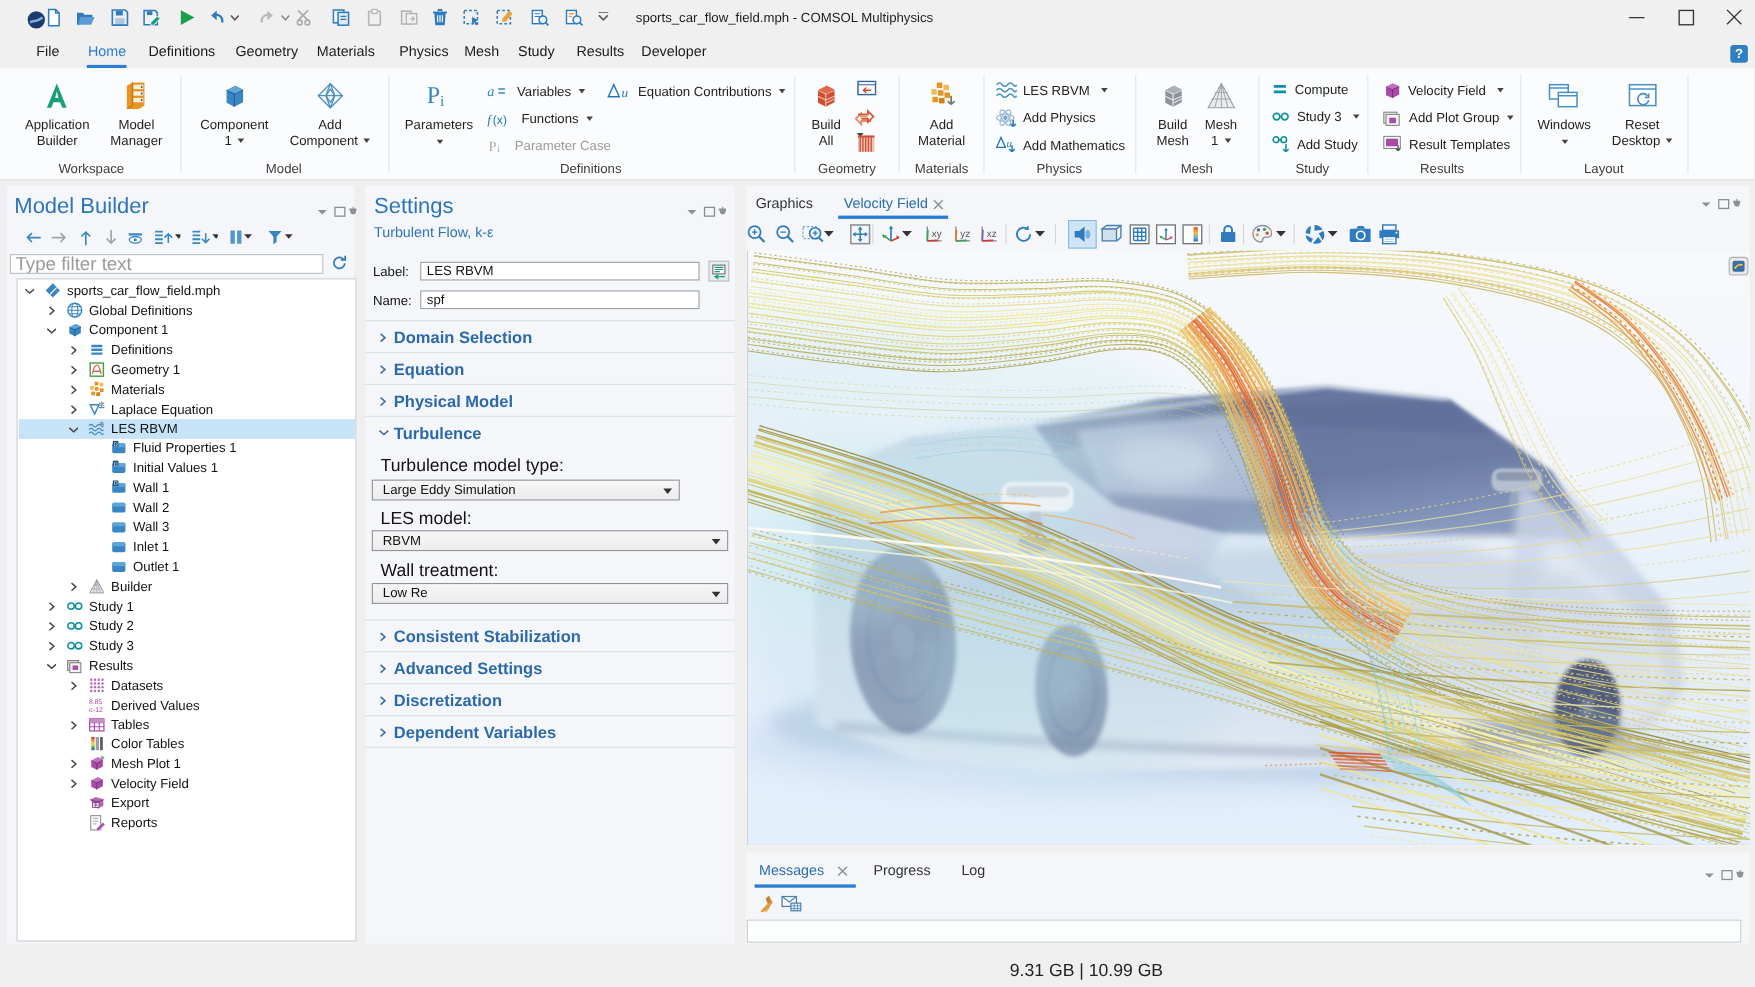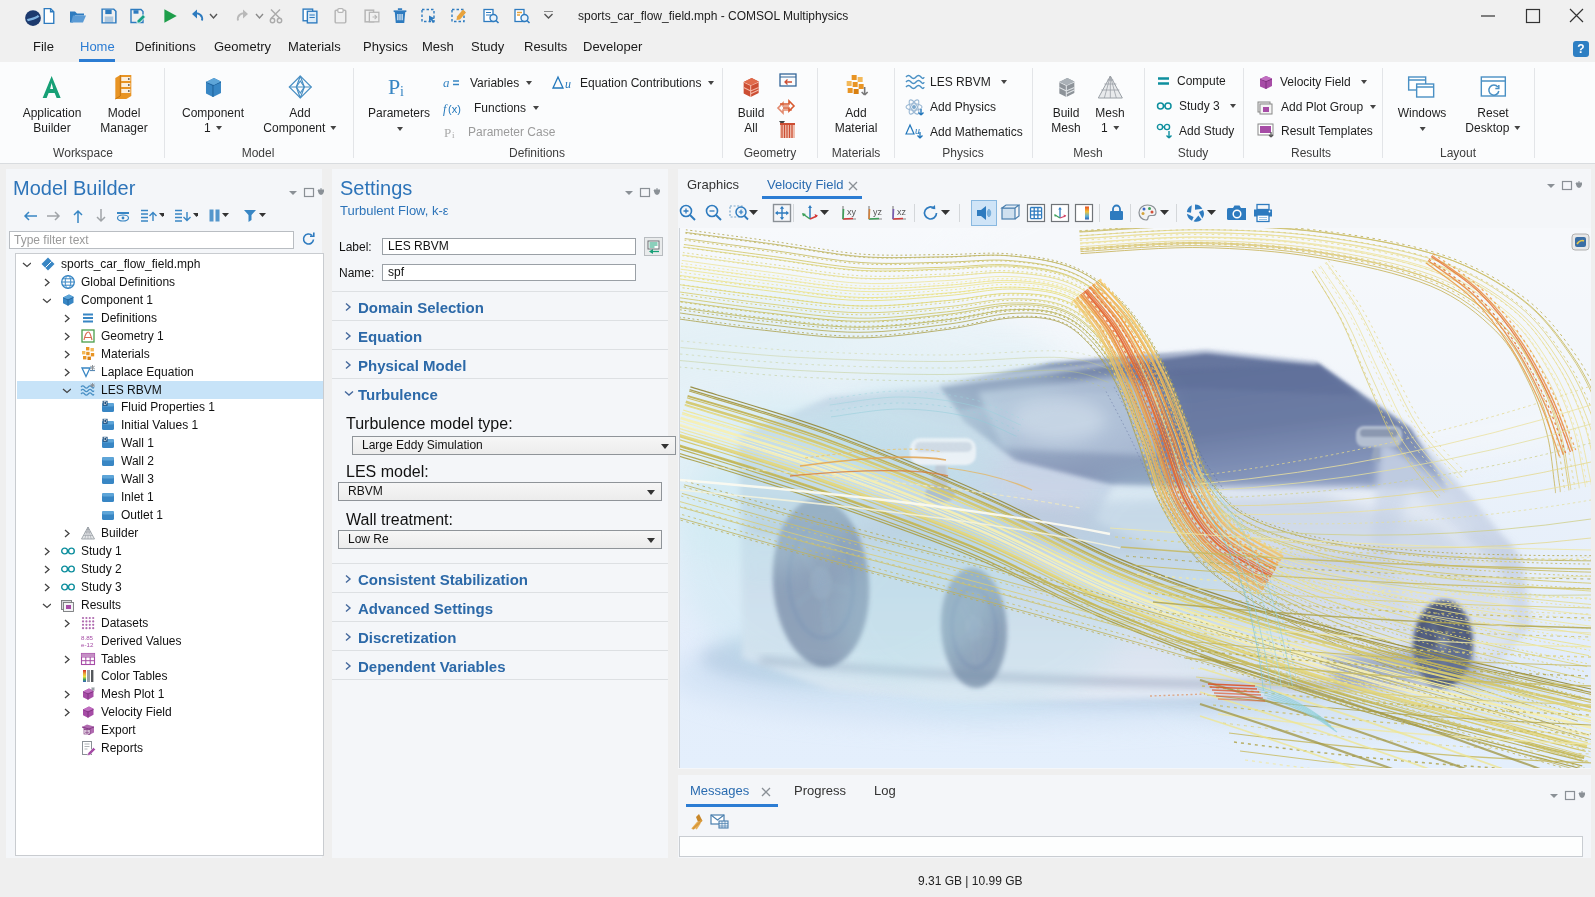--- a/index.html
+++ b/index.html
@@ -31,21 +31,21 @@
 
 .panel{position:absolute;background:#f4f6f9}
 #pmb{left:6px;top:169px;width:316px;height:689px}
 #pst{left:332px;top:169px;width:336px;height:689px}
 #pgfx{left:678px;top:169px;width:913px;height:600px}
 #pmsg{left:678px;top:775px;width:913px;height:83px}
 .ptitle{font-size:20px;color:#2d74b9}
 .pctl{position:absolute;top:17px;width:80px;height:14px}
 
 #mbtools{position:absolute;left:10px;top:38px;height:20px}
-#mbfilter{position:absolute;left:9px;top:62px;width:282px;height:18px;background:#fff;border:1px solid #b9bdc2;color:#9a9a9a;font-size:12px;line-height:16px;padding-left:4px}
+#mbfilter{position:absolute;left:9px;top:62px;width:282px;height:18px;background:#fff;border:1px solid #b9bdc2;color:#9a9a9a;font-size:17px;line-height:16px;padding-left:4px}
 #mbtree{position:absolute;left:9px;top:84px;width:309px;height:603px;background:#fff;border:1px solid #c9ccd0;overflow:hidden}
 .trow{position:absolute;height:18px;line-height:18px;font-size:12px;color:#111;white-space:nowrap}
 .trow .tic{position:absolute;top:1px;width:16px;height:16px}
 .tarr{position:absolute;width:9px;height:9px}
 .tsel{position:absolute;left:1px;width:306px;height:18px;background:#c7e3f8}
 
 #pst .ptitle{position:absolute;left:14px;top:8px}
 #stsub{position:absolute;left:14px;top:34px;font-size:13px;color:#2d74b9}
 .flabel{position:absolute;left:14px;font-size:12px;color:#111}
 .finput{position:absolute;left:50px;width:253px;height:17px;background:#fff;border:1px solid #9aa0a6;font-size:12px;line-height:15px;padding-left:5px;color:#111}
@@ -61,21 +61,21 @@
 .tab{position:absolute;top:8px;font-size:13px;color:#333;white-space:nowrap}
 .tab.on{color:#2b6cb0}
 .tabline{position:absolute;height:3px;background:#2b7cd3}
 #gfxbar{position:absolute;left:0;top:30px;width:100%;height:29px}
 #gfxbar .gi{position:absolute;top:4px;width:20px;height:20px}
 .gsep{position:absolute;top:5px;width:1px;height:18px;background:#d4d7da}
 #gcanvas{position:absolute;left:1px;top:59px;width:911px;height:540px;border:1px solid #cdd2d8;border-top:none}
 
 #msgbody{position:absolute;left:1px;top:61px;width:904px;height:21px;background:#fdfefe;border:1px solid #c9cdd2}
 
-#statustext{position:absolute;left:918px;top:874px;font-size:12px;color:#222}
+#statustext{position:absolute;left:918px;top:874px;font-size:16px;color:#222}
 </style>
 </head>
 <body>
 
 <div id="titlebar">
  <div id="qat">
   <svg class="ic" style="left:24px;top:9px" width="15" height="15" viewBox="0 0 16 16">
         <circle cx="8" cy="8" r="7" fill="#1d3a6e"></circle>
         <path d="M3 10c2-1 7-1 10-4" stroke="#7fb2e0" stroke-width="2" fill="none"></path>
       </svg>
@@ -790,21 +790,21 @@
       <div class="stxt">Physical Model</div>
     </div>
  <div class="sect" style="top:209px">
       <svg class="sarr" style="top:11px" width="10" height="8">
         <path d="M1 1.5l4 3.5 4-3.5" stroke="#44689c" stroke-width="1.4" fill="none"></path>
       </svg>
       <div class="stxt">Turbulence</div>
     </div>
 
  <div class="slabel" style="top:246px">Turbulence model type:</div>
- <div class="combo" style="left:20px;top:267px;width:324px">Large Eddy Simulation<i></i></div>
+ <div class="combo" style="left:6px;top:267px;width:280px">Large Eddy Simulation<i></i></div>
  <div class="slabel" style="top:294px">LES model:</div>
  <div class="combo" style="left:6px;top:313px;width:324px">RBVM<i></i></div>
  <div class="slabel" style="top:342px">Wall treatment:</div>
  <div class="combo" style="left:6px;top:361px;width:324px">Low Re<i></i></div>
 
  <div class="sect" style="top:394px">
       <svg class="sarr" width="8" height="10">
         <path d="M2 1.5l4 3.5-4 3.5" stroke="#44689c" stroke-width="1.4" fill="none"></path>
       </svg>
       <div class="stxt">Consistent Stabilization</div>

